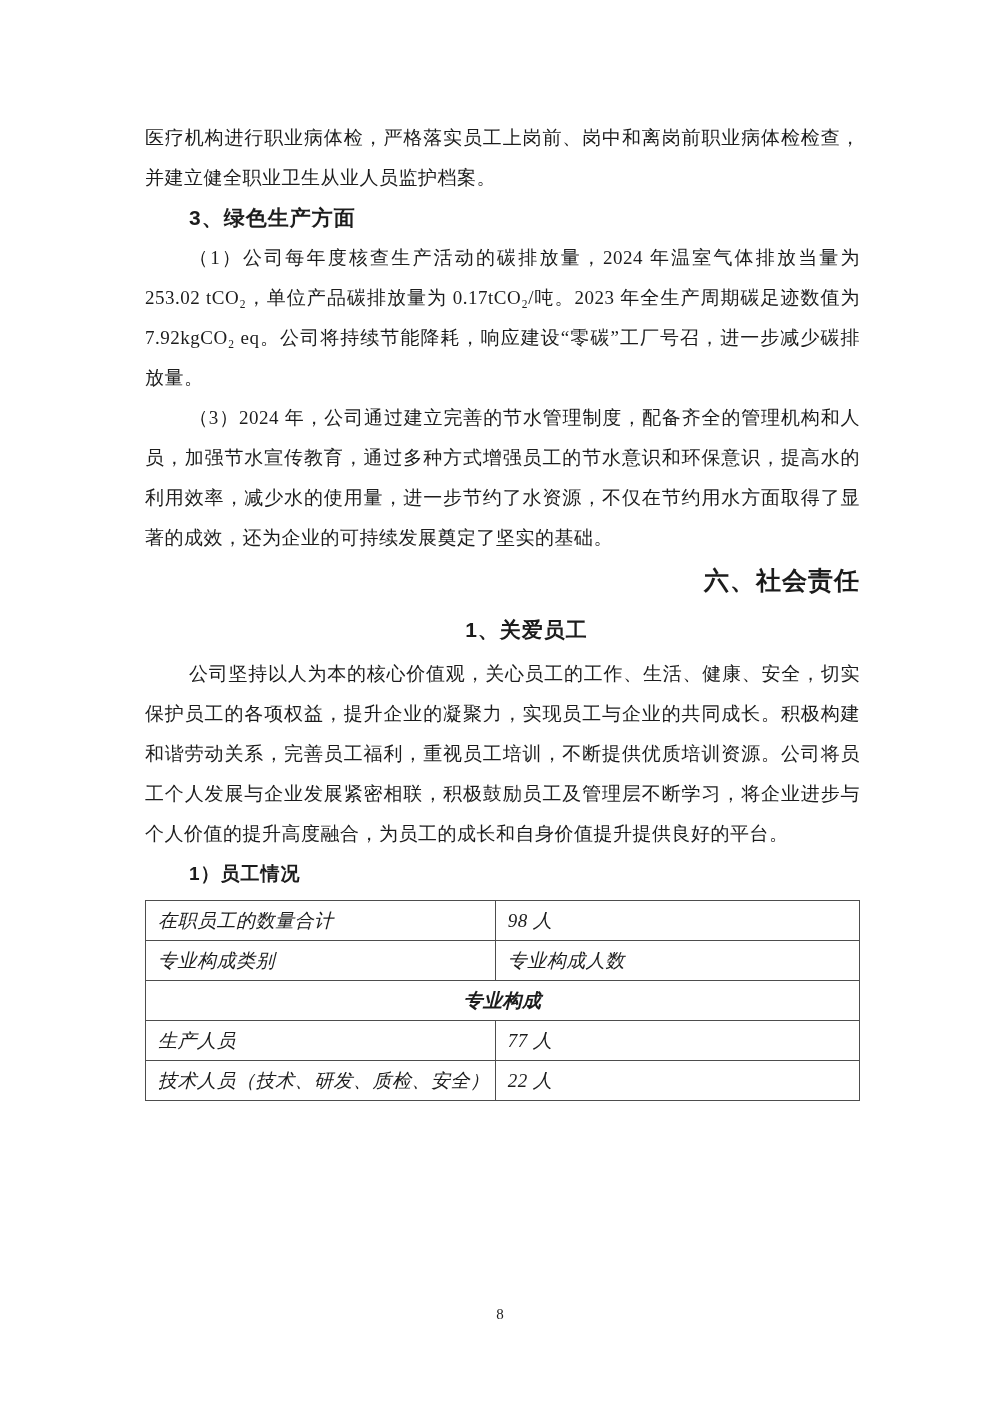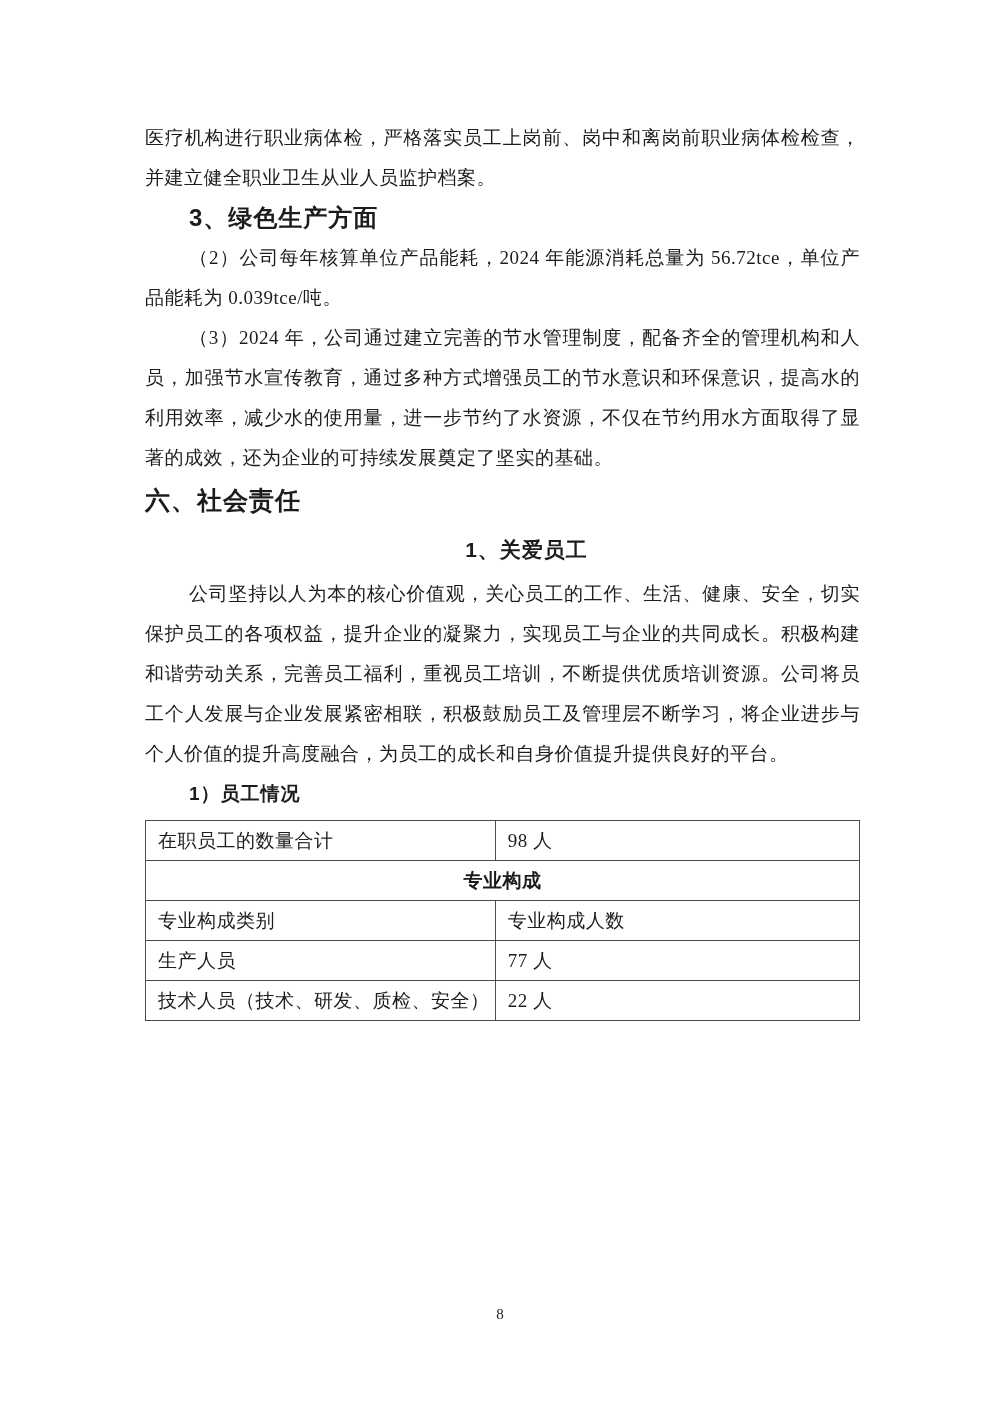--- a/index.html
+++ b/index.html
@@ -19,33 +19,34 @@
     line-height:40px;
     margin:0;
     text-align:justify;
     text-justify:inter-character;
     letter-spacing:0.5px;
   }
   p.body.indent{ text-indent:44px; }
   .h-sub{
     font-family:"Liberation Sans","DejaVu Sans",sans-serif;
     font-weight:bold;
-    font-size:24px;
+    font-size:21px;
     line-height:40px;
     margin:0;
     padding-left:44px;
     letter-spacing:1px;
   }
   .h1{
     font-family:"Liberation Sans","DejaVu Sans",sans-serif;
     font-weight:bold;
     font-size:25px;
     line-height:44px;
     margin:0 0 8px 0;
     letter-spacing:1px;
+    text-align:right;
   }
   .h2{
     font-family:"Liberation Sans","DejaVu Sans",sans-serif;
     font-weight:bold;
     font-size:21px;
     line-height:40px;
     margin:0 0 4px 0;
     padding-left:48px;
     letter-spacing:1px;
     text-align:center;
@@ -57,20 +58,21 @@
     line-height:36px;
     margin:2px 0 8px 0;
     padding-left:44px;
     letter-spacing:1px;
   }
   table.emp{
     width:100%;
     border-collapse:collapse;
     margin-top:0;
     table-layout:fixed;
+    font-style:italic;
   }
   table.emp td{
     border:1px solid #4d4d4d;
     height:39px;
     padding:0 12px;
     font-size:19px;
     letter-spacing:0.5px;
     vertical-align:middle;
     overflow:hidden;
     white-space:nowrap;
@@ -94,22 +96,22 @@
 </style>
 </head>
 <body>
 
 <div class="page">
 
   <p class="body">医疗机构进行职业病体检，严格落实员工上岗前、岗中和离岗前职业病体检检查，并建立健全职业卫生从业人员监护档案。</p>
 
   <p class="h-sub">3、绿色生产方面</p>
 
+  <p class="body indent">（1）公司每年度核查生产活动的碳排放量，2024 年温室气体排放当量为 253.02 tCO₂，单位产品碳排放量为 0.17tCO₂/吨。2023 年全生产周期碳足迹数值为 7.92kgCO₂ eq。公司将持续节能降耗，响应建设“零碳”工厂号召，进一步减少碳排放量。</p>
 
-  <p class="body indent">（2）公司每年核算单位产品能耗，2024 年能源消耗总量为 56.72tce，单位产品能耗为 0.039tce/吨。</p>
 
   <p class="body indent">（3）2024 年，公司通过建立完善的节水管理制度，配备齐全的管理机构和人员，加强节水宣传教育，通过多种方式增强员工的节水意识和环保意识，提高水的利用效率，减少水的使用量，进一步节约了水资源，不仅在节约用水方面取得了显著的成效，还为企业的可持续发展奠定了坚实的基础。</p>
 
   <p class="h1">六、社会责任</p>
 
   <p class="h2">1、关爱员工</p>
 
   <p class="body indent">公司坚持以人为本的核心价值观，关心员工的工作、生活、健康、安全，切实保护员工的各项权益，提升企业的凝聚力，实现员工与企业的共同成长。积极构建和谐劳动关系，完善员工福利，重视员工培训，不断提供优质培训资源。公司将员工个人发展与企业发展紧密相联，积极鼓励员工及管理层不断学习，将企业进步与个人价值的提升高度融合，为员工的成长和自身价值提升提供良好的平台。</p>
 
   <p class="h3">1）员工情况</p>
@@ -118,25 +120,25 @@
     <colgroup>
       <col class="col-label">
       <col class="col-value">
     </colgroup>
     <tbody>
       <tr>
         <td>在职员工的数量合计</td>
         <td class="c">98 人</td>
       </tr>
       <tr>
-        <td colspan="2" class="hd">专业构成</td>
+        <td>专业构成类别</td>
+        <td class="c">专业构成人数</td>
       </tr>
       <tr>
-        <td>专业构成类别</td>
-        <td class="c">专业构成人数</td>
+        <td colspan="2" class="hd">专业构成</td>
       </tr>
       <tr>
         <td>生产人员</td>
         <td class="c">77 人</td>
       </tr>
       <tr>
         <td>技术人员（技术、研发、质检、安全）</td>
         <td class="c">22 人</td>
       </tr>
     </tbody>

